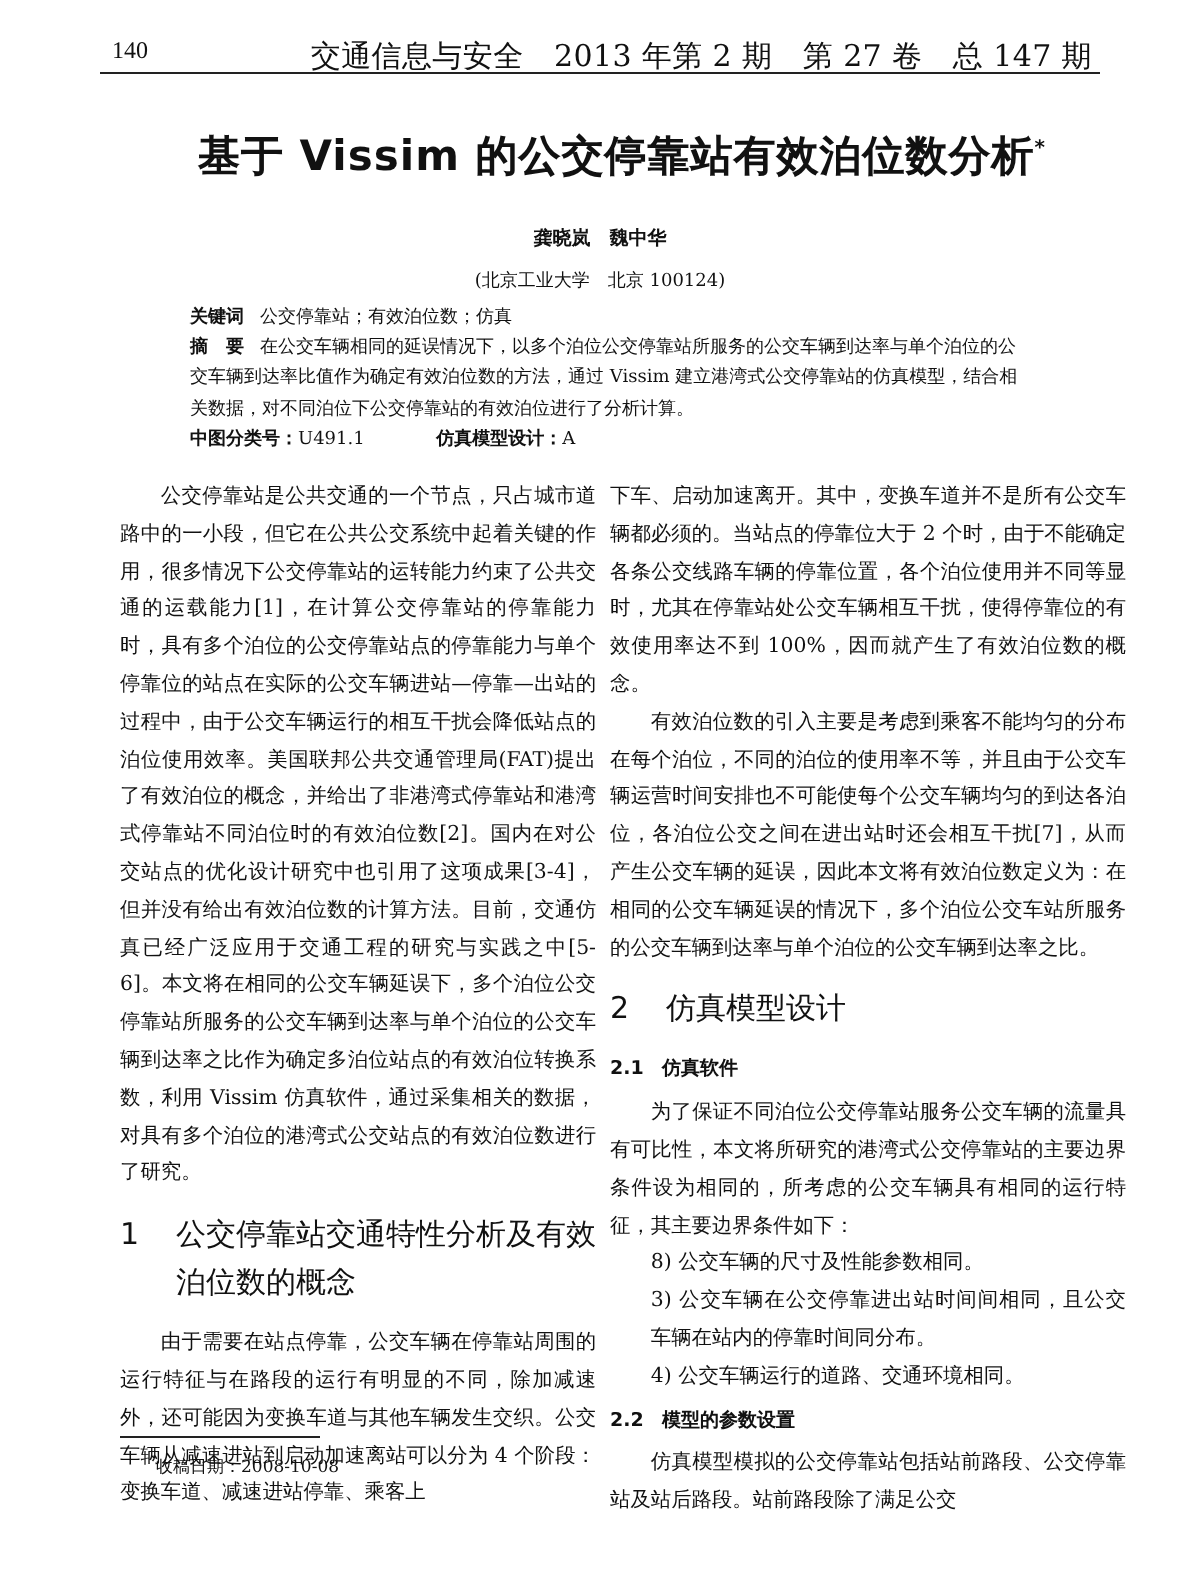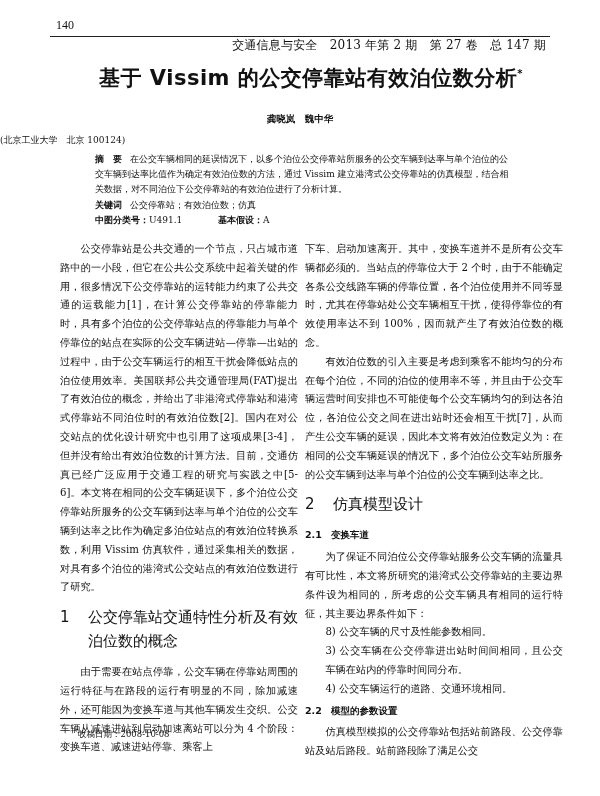--- a/index.html
+++ b/index.html
@@ -1,26 +1,26 @@
 <!DOCTYPE html>
 <html><head>
 <meta charset="utf-8">
 <style>
   html, body { margin:0; padding:0; background:#fff; }
   body { width:600px; height:796px; position:relative; overflow:hidden; color:#111;
          font-family:"DejaVu Serif", serif; }
   .hdr { position:absolute; top:14px; left:50px; right:50px; height:22px;
          border-bottom:1.5px solid #222; font-size:10px; }
   .hdr .pg { position:absolute; left:6px; top:4px; font-family:"Liberation Serif", serif; font-size:12px; }
-  .hdr .jr { position:absolute; right:4px; top:23px; font-size:12px; letter-spacing:0.2px; }
+  .hdr .jr { position:absolute; right:4px; top:5px; font-size:15px; letter-spacing:0.2px; }
   .title { position:absolute; top:64px; left:0; right:0; text-align:center;
            font-size:21px; font-weight:bold; font-family:"DejaVu Sans", sans-serif; letter-spacing:0.5px;padding-left:22px; }
   .title sup { font-size:10px; }
   .authors { position:absolute; top:113px; left:0; right:0; text-align:center; font-size:9.5px; font-weight:bold; }
-  .affil { position:absolute; top:134px; left:0; right:0; font-size:9px; }
+  .affil { position:absolute; top:134px; left:0; right:0; text-align:center; font-size:9px; }
   .abs { position:absolute; top:152px; left:95px; width:420px; font-size:9px; line-height:15.2px; }
   .abs .lbl { font-weight:bold; margin-right:8px; font-family:"DejaVu Sans", sans-serif; }
   .abs p { margin:0; }
   .col { position:absolute; font-size:10.2px; line-height:18.8px; text-align:justify; }
   .col.left { left:60px; top:240px; width:238px; }
   .col.right { left:305px; top:240px; width:258px; }
   .col p { margin:0; }
   .col p.ind { text-indent:2em; }
   .h1 { font-size:15px; font-family:"DejaVu Sans", sans-serif; line-height:24px; margin:8px 0 10px 0 !important; display:flex; }
   .h1 .num { width:28px; flex:none; }
@@ -40,47 +40,47 @@
   <span class="jr">交通信息与安全　2013 年第 2 期　第 27 卷　总 147 期</span>
 </div>
 
 <div class="title">
   <span>基于 Vissim 的公交停靠站有效泊位数分析</span><sup>*</sup>
 </div>
 <div class="authors">龚晓岚　魏中华</div>
 <div class="affil">(北京工业大学　北京 100124)</div>
 
 <div class="abs">
+  <p><span class="lbl">关键词</span><span>公交停靠站；有效泊位数；仿真</span></p>
   <p><span class="lbl">摘　要</span><span>在公交车辆相同的延误情况下，以多个泊位公交停靠站所服务的公交车辆到达率与单个泊位的公交车辆到达率比值作为确定有效泊位数的方法，通过 Vissim 建立港湾式公交停靠站的仿真模型，结合相关数据，对不同泊位下公交停靠站的有效泊位进行了分析计算。</span></p>
-  <p><span class="lbl">关键词</span><span>公交停靠站；有效泊位数；仿真</span></p>
   <p>
     <span class="lbl" style="margin-right:0">中图分类号：</span><span>U491.1</span>
     <span style="display:inline-block;width:30px"></span>
-    <span class="lbl" style="margin-right:0">基本假设：</span><span>A</span>
+    <span class="lbl" style="margin-right:0">仿真模型设计：</span><span>A</span>
   </p>
 </div>
 
 <div class="col left">
   <p class="ind">公交停靠站是公共交通的一个节点，只占城市道路中的一小段，但它在公共公交系统中起着关键的作用，很多情况下公交停靠站的运转能力约束了公共交通的运载能力[1]，在计算公交停靠站的停靠能力时，具有多个泊位的公交停靠站点的停靠能力与单个停靠位的站点在实际的公交车辆进站—停靠—出站的过程中，由于公交车辆运行的相互干扰会降低站点的泊位使用效率。美国联邦公共交通管理局(FAT)提出了有效泊位的概念，并给出了非港湾式停靠站和港湾式停靠站不同泊位时的有效泊位数[2]。国内在对公交站点的优化设计研究中也引用了这项成果[3-4]，但并没有给出有效泊位数的计算方法。目前，交通仿真已经广泛应用于交通工程的研究与实践之中[5-6]。本文将在相同的公交车辆延误下，多个泊位公交停靠站所服务的公交车辆到达率与单个泊位的公交车辆到达率之比作为确定多泊位站点的有效泊位转换系数，利用 Vissim 仿真软件，通过采集相关的数据，对具有多个泊位的港湾式公交站点的有效泊位数进行了研究。</p>
   <p class="h1">
     <span class="num">1</span>
     <span>公交停靠站交通特性分析及有效泊位数的概念</span>
   </p>
   <p class="ind">由于需要在站点停靠，公交车辆在停靠站周围的运行特征与在路段的运行有明显的不同，除加减速外，还可能因为变换车道与其他车辆发生交织。公交车辆从减速进站到启动加速离站可以分为 4 个阶段：变换车道、减速进站停靠、乘客上</p>
 </div>
 
 <div class="col right">
   <p>下车、启动加速离开。其中，变换车道并不是所有公交车辆都必须的。当站点的停靠位大于 2 个时，由于不能确定各条公交线路车辆的停靠位置，各个泊位使用并不同等显时，尤其在停靠站处公交车辆相互干扰，使得停靠位的有效使用率达不到 100%，因而就产生了有效泊位数的概念。</p>
   <p class="ind">有效泊位数的引入主要是考虑到乘客不能均匀的分布在每个泊位，不同的泊位的使用率不等，并且由于公交车辆运营时间安排也不可能使每个公交车辆均匀的到达各泊位，各泊位公交之间在进出站时还会相互干扰[7]，从而产生公交车辆的延误，因此本文将有效泊位数定义为：在相同的公交车辆延误的情况下，多个泊位公交车站所服务的公交车辆到达率与单个泊位的公交车辆到达率之比。</p>
   <p class="h1">
     <span class="num">2</span>
     <span>仿真模型设计</span>
   </p>
   <p class="h2">
-    <span class="num">2.1</span><span>变换车道</span>
+    <span class="num">2.1</span><span>仿真软件</span>
   </p>
   <p class="ind">为了保证不同泊位公交停靠站服务公交车辆的流量具有可比性，本文将所研究的港湾式公交停靠站的主要边界条件设为相同的，所考虑的公交车辆具有相同的运行特征，其主要边界条件如下：</p>
   <p class="li">8) 公交车辆的尺寸及性能参数相同。</p>
   <p class="li">3) 公交车辆在公交停靠进出站时间间相同，且公交车辆在站内的停靠时间同分布。</p>
   <p class="li">4) 公交车辆运行的道路、交通环境相同。</p>
   <p class="h2">
     <span class="num">2.2</span><span>模型的参数设置</span>
   </p>
   <p class="ind">仿真模型模拟的公交停靠站包括站前路段、公交停靠站及站后路段。站前路段除了满足公交</p>
 </div>

